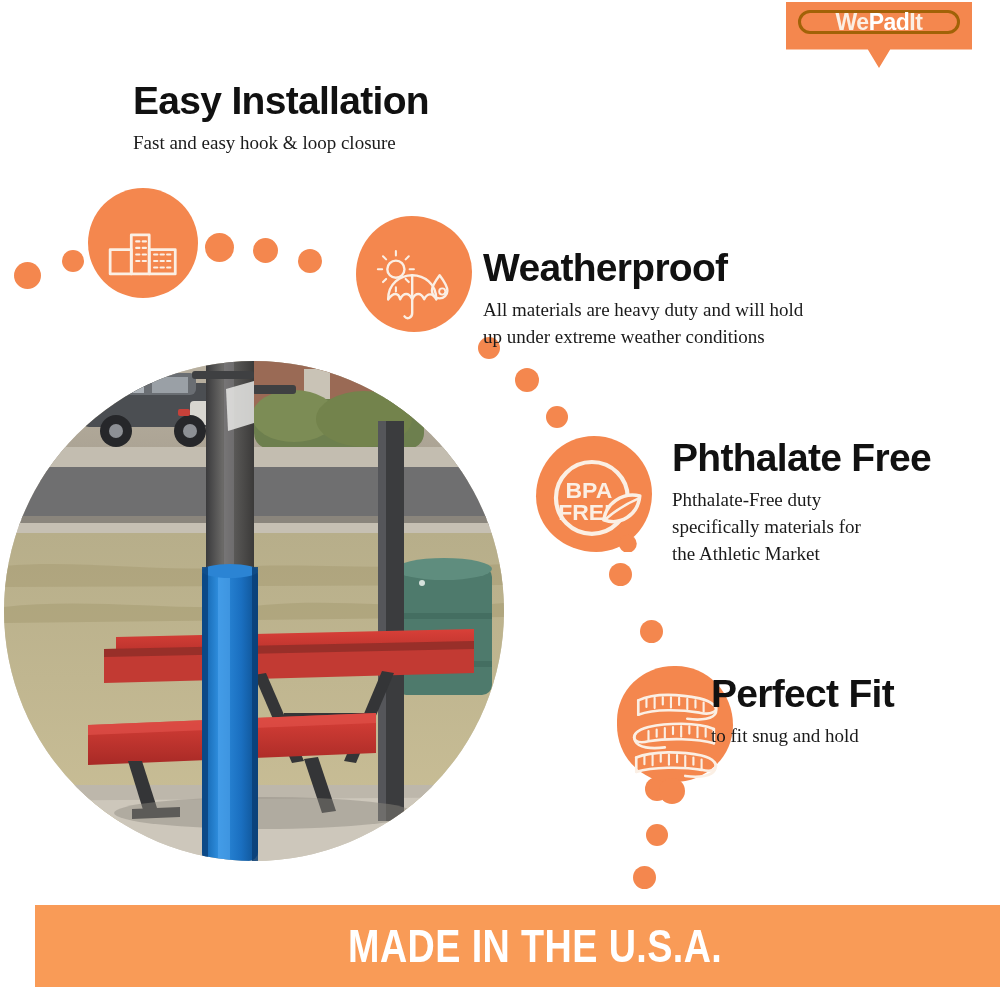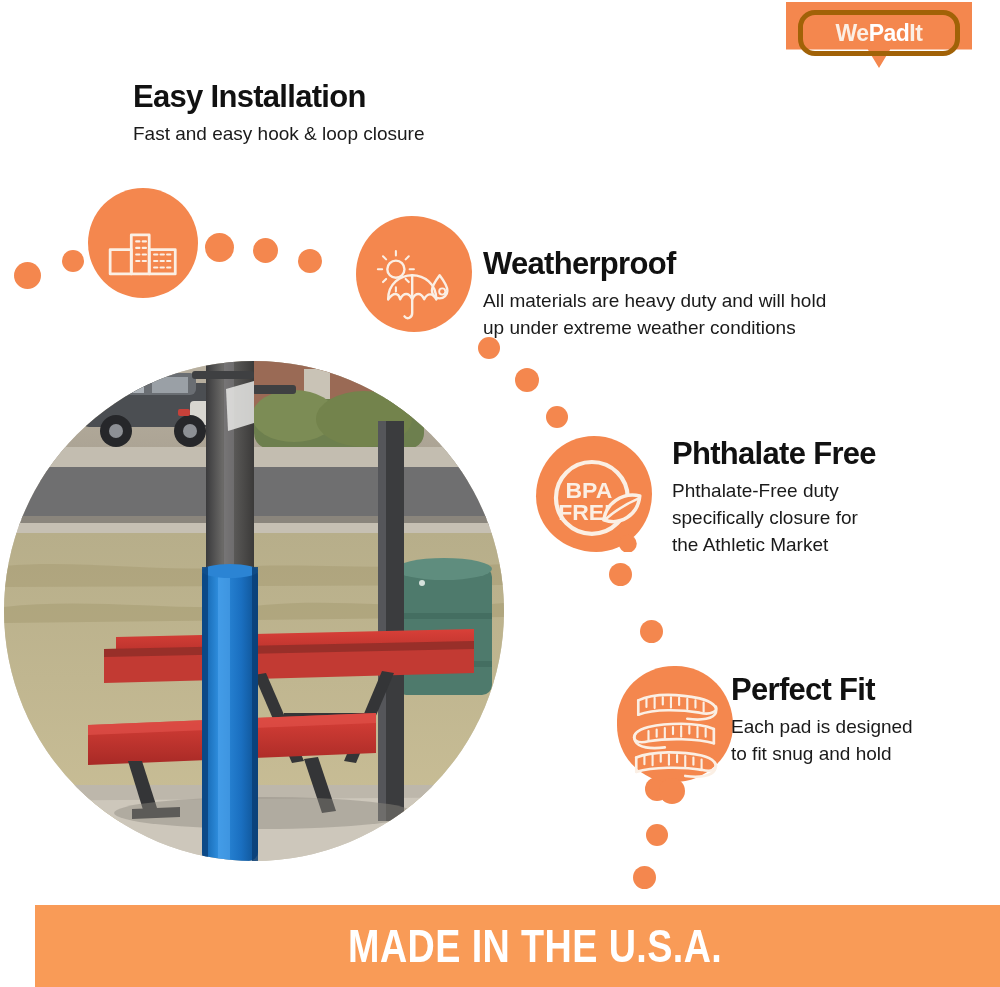--- a/index.html
+++ b/index.html
@@ -22,59 +22,59 @@
     width: 186px; height: 66px;
   }
   .logo-flag {
     position: absolute; inset: 0;
     background: #F4874E;
     clip-path: polygon(0 0, 100% 0, 100% 72%, 56% 72%, 50% 100%, 44% 72%, 0 72%);
   }
   .logo-inner {
     position: absolute;
     left: 12px; top: 8px;
-    width: 162px; height: 46px;
-    border: 5px solid #a16207;
+    width: 162px; height: 24px;
+    border: 3px solid #a16207;
     border-radius: 17px;
     display: flex; align-items: center; justify-content: center;
   }
   .logo-text {
     font-size: 23px;
     font-weight: 700;
     letter-spacing: -0.5px;
     line-height: 1;
     white-space: nowrap;
   }
   .logo-we, .logo-it { color: #FBEFE4; }
   .logo-pad { color: #ffffff; font-weight: 700; }
 
   
   .block { position: absolute; }
   .heading {
-    font-size: 31px;
+    font-size: 39px;
     font-weight: 700;
     color: #111111;
     letter-spacing: -0.7px;
     line-height: 1.1;
     white-space: nowrap;
   }
   .sub {
     font-size: 19px;
     font-weight: 400;
     color: #1a1a1a;
     line-height: 1.42;
     margin-top: 7px;
   }
-  .sub div { white-space: nowrap; }
+  .sub div { white-space: nowrap; font-family: Liberation Serif, serif; }
 
   
   #blk-easy        { left: 133px; top: 80px;  }
   #blk-weather     { left: 483px; top: 213px; margin-top: 34px; }
   #blk-phthalate   { left: 672px; top: 437px; }
-  #blk-perfect     { left: 731px; top: 673px; }
+  #blk-perfect     { left: 711px; top: 673px; }
 
   
   .dot {
     position: absolute;
     background: #F4874E;
     border-radius: 50%;
   }
 
   
   .icon-circle {
@@ -350,29 +350,28 @@
     <div class="sub">
       <div>All materials are heavy duty and will hold</div>
       <div>up under extreme weather conditions</div>
     </div>
   </div>
 
   <div class="block" id="blk-phthalate">
     <div class="heading">Phthalate Free</div>
     <div class="sub">
       <div>Phthalate-Free duty</div>
-      <div>specifically closure for</div>
+      <div>specifically materials for</div>
       <div>the Athletic Market</div>
     </div>
   </div>
 
   <div class="block" id="blk-perfect">
     <div class="heading">Perfect Fit</div>
     <div class="sub">
-      <div>Each pad is designed</div>
       <div>to fit snug and hold</div>
     </div>
   </div>
 
   <div class="banner">
     <div class="banner-text">MADE IN THE U.S.A.</div>
   </div>
 
 </div>
 

